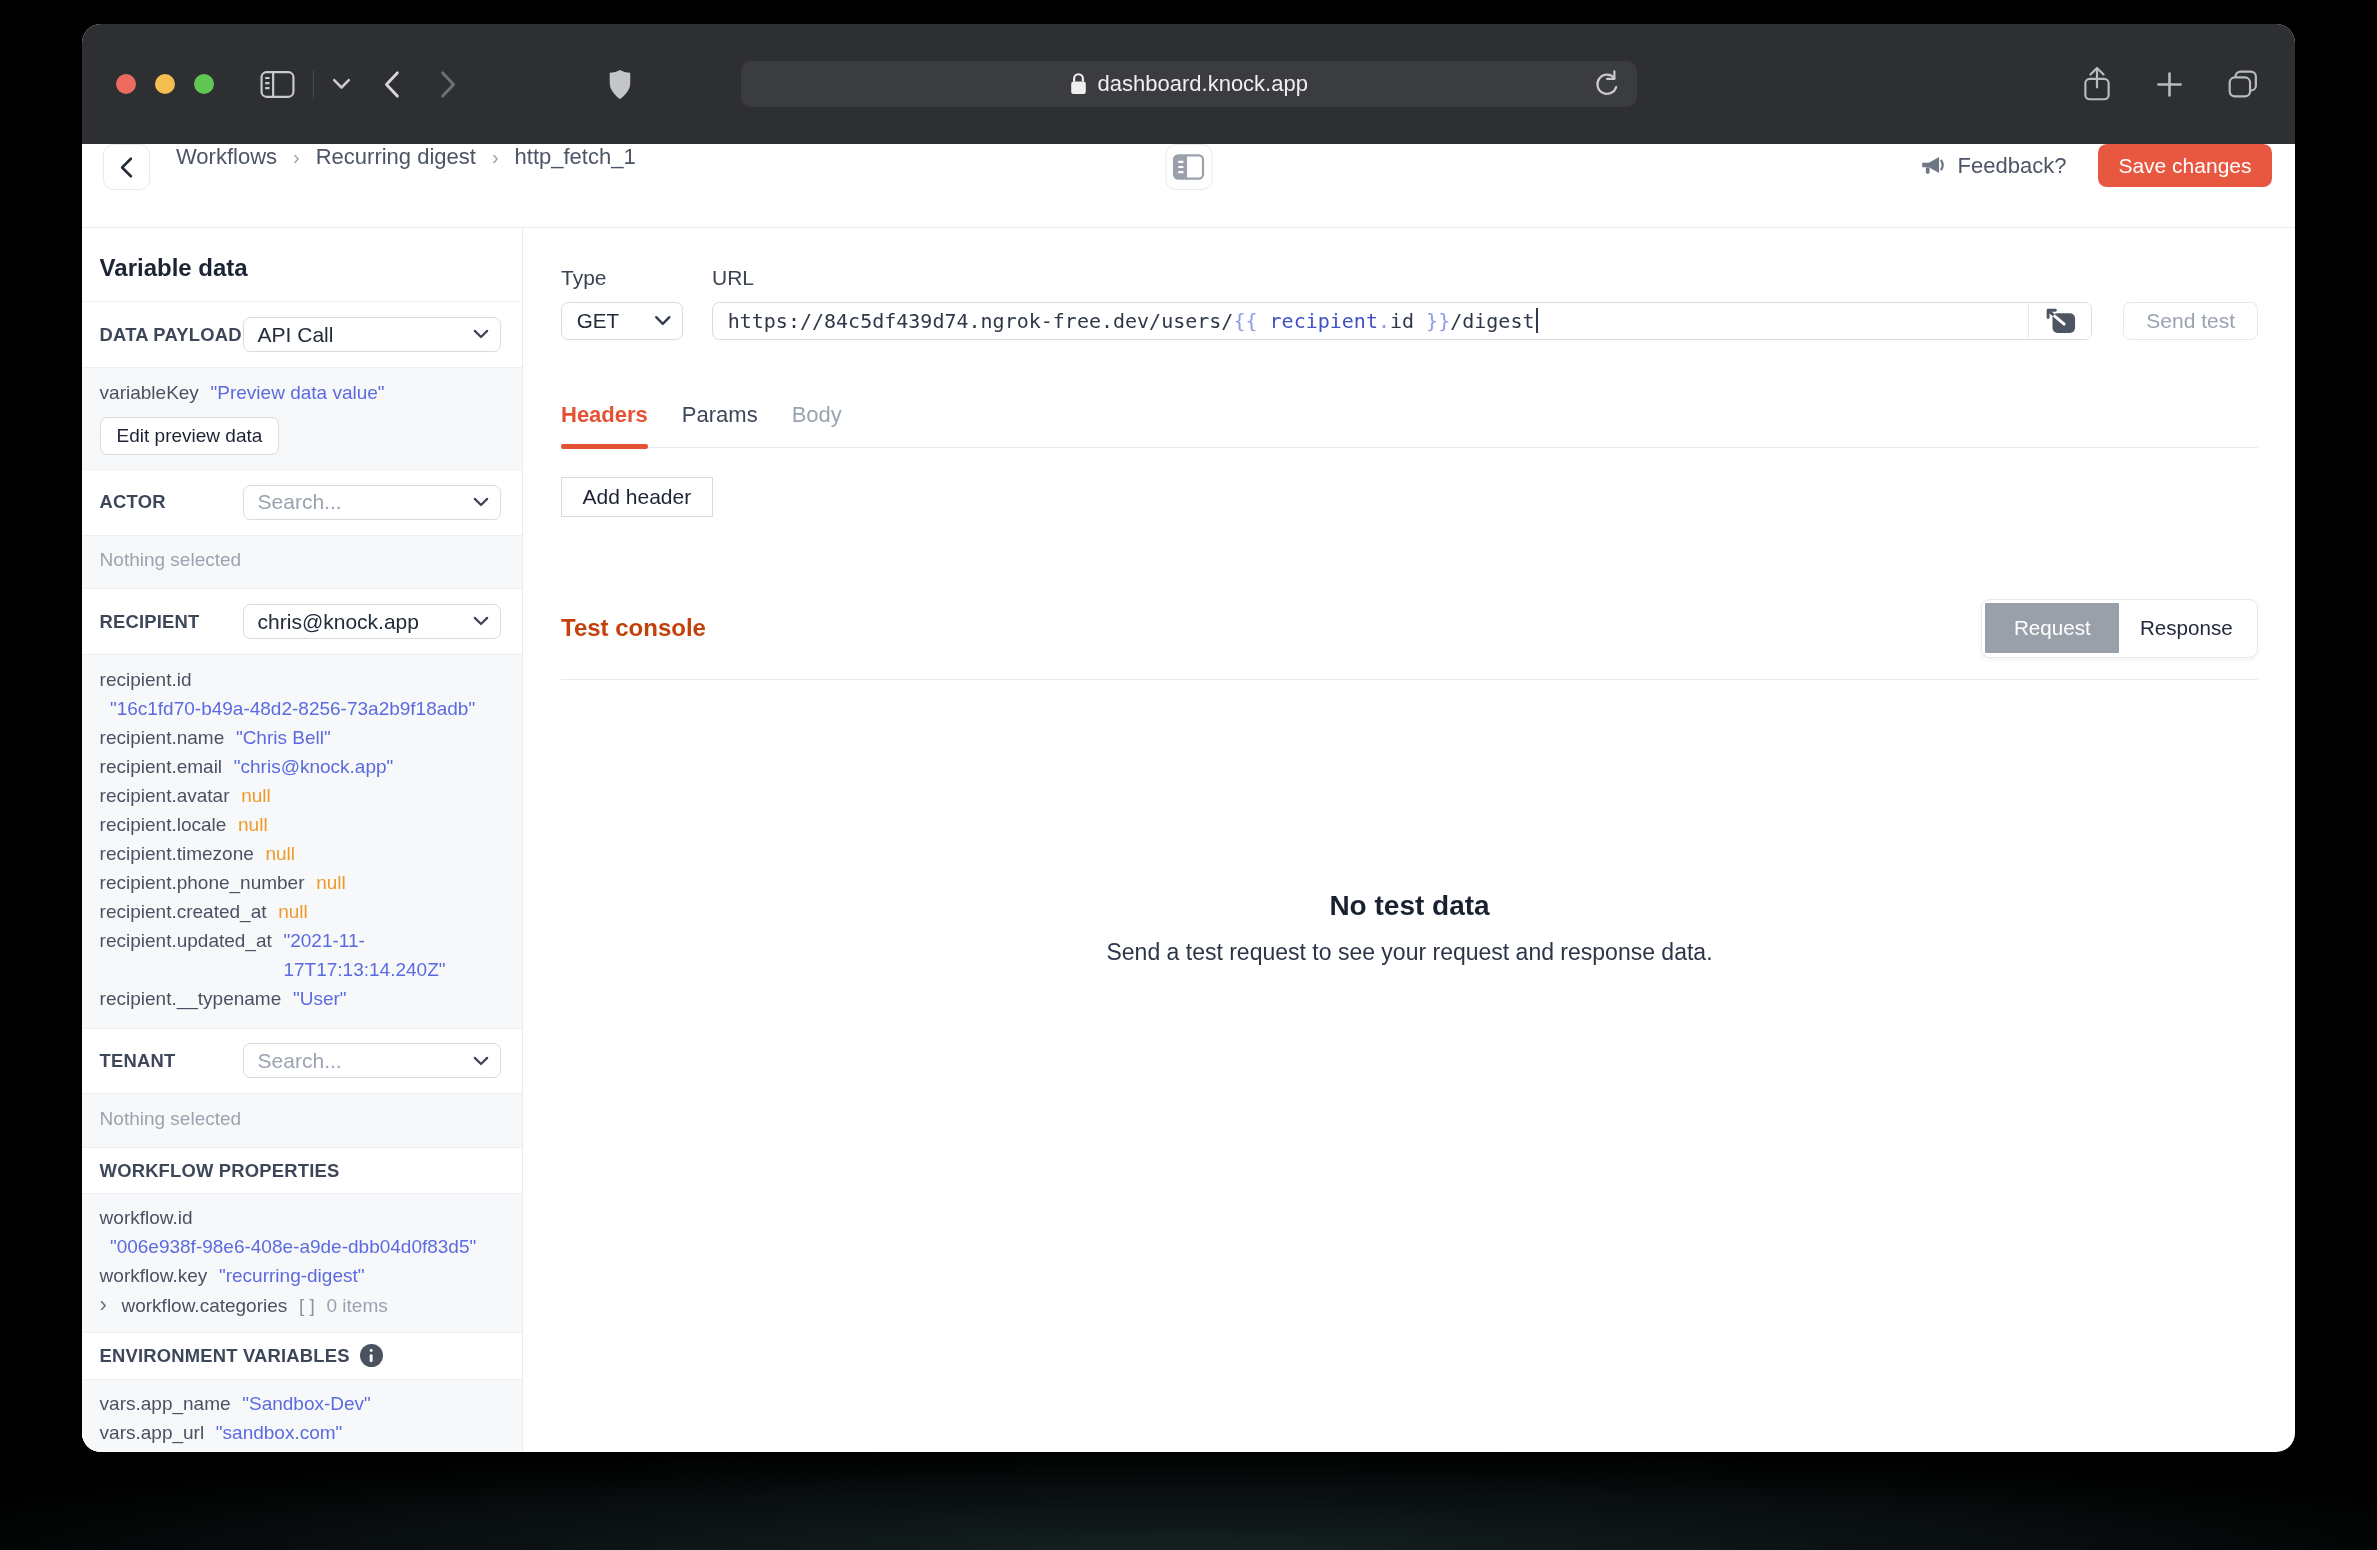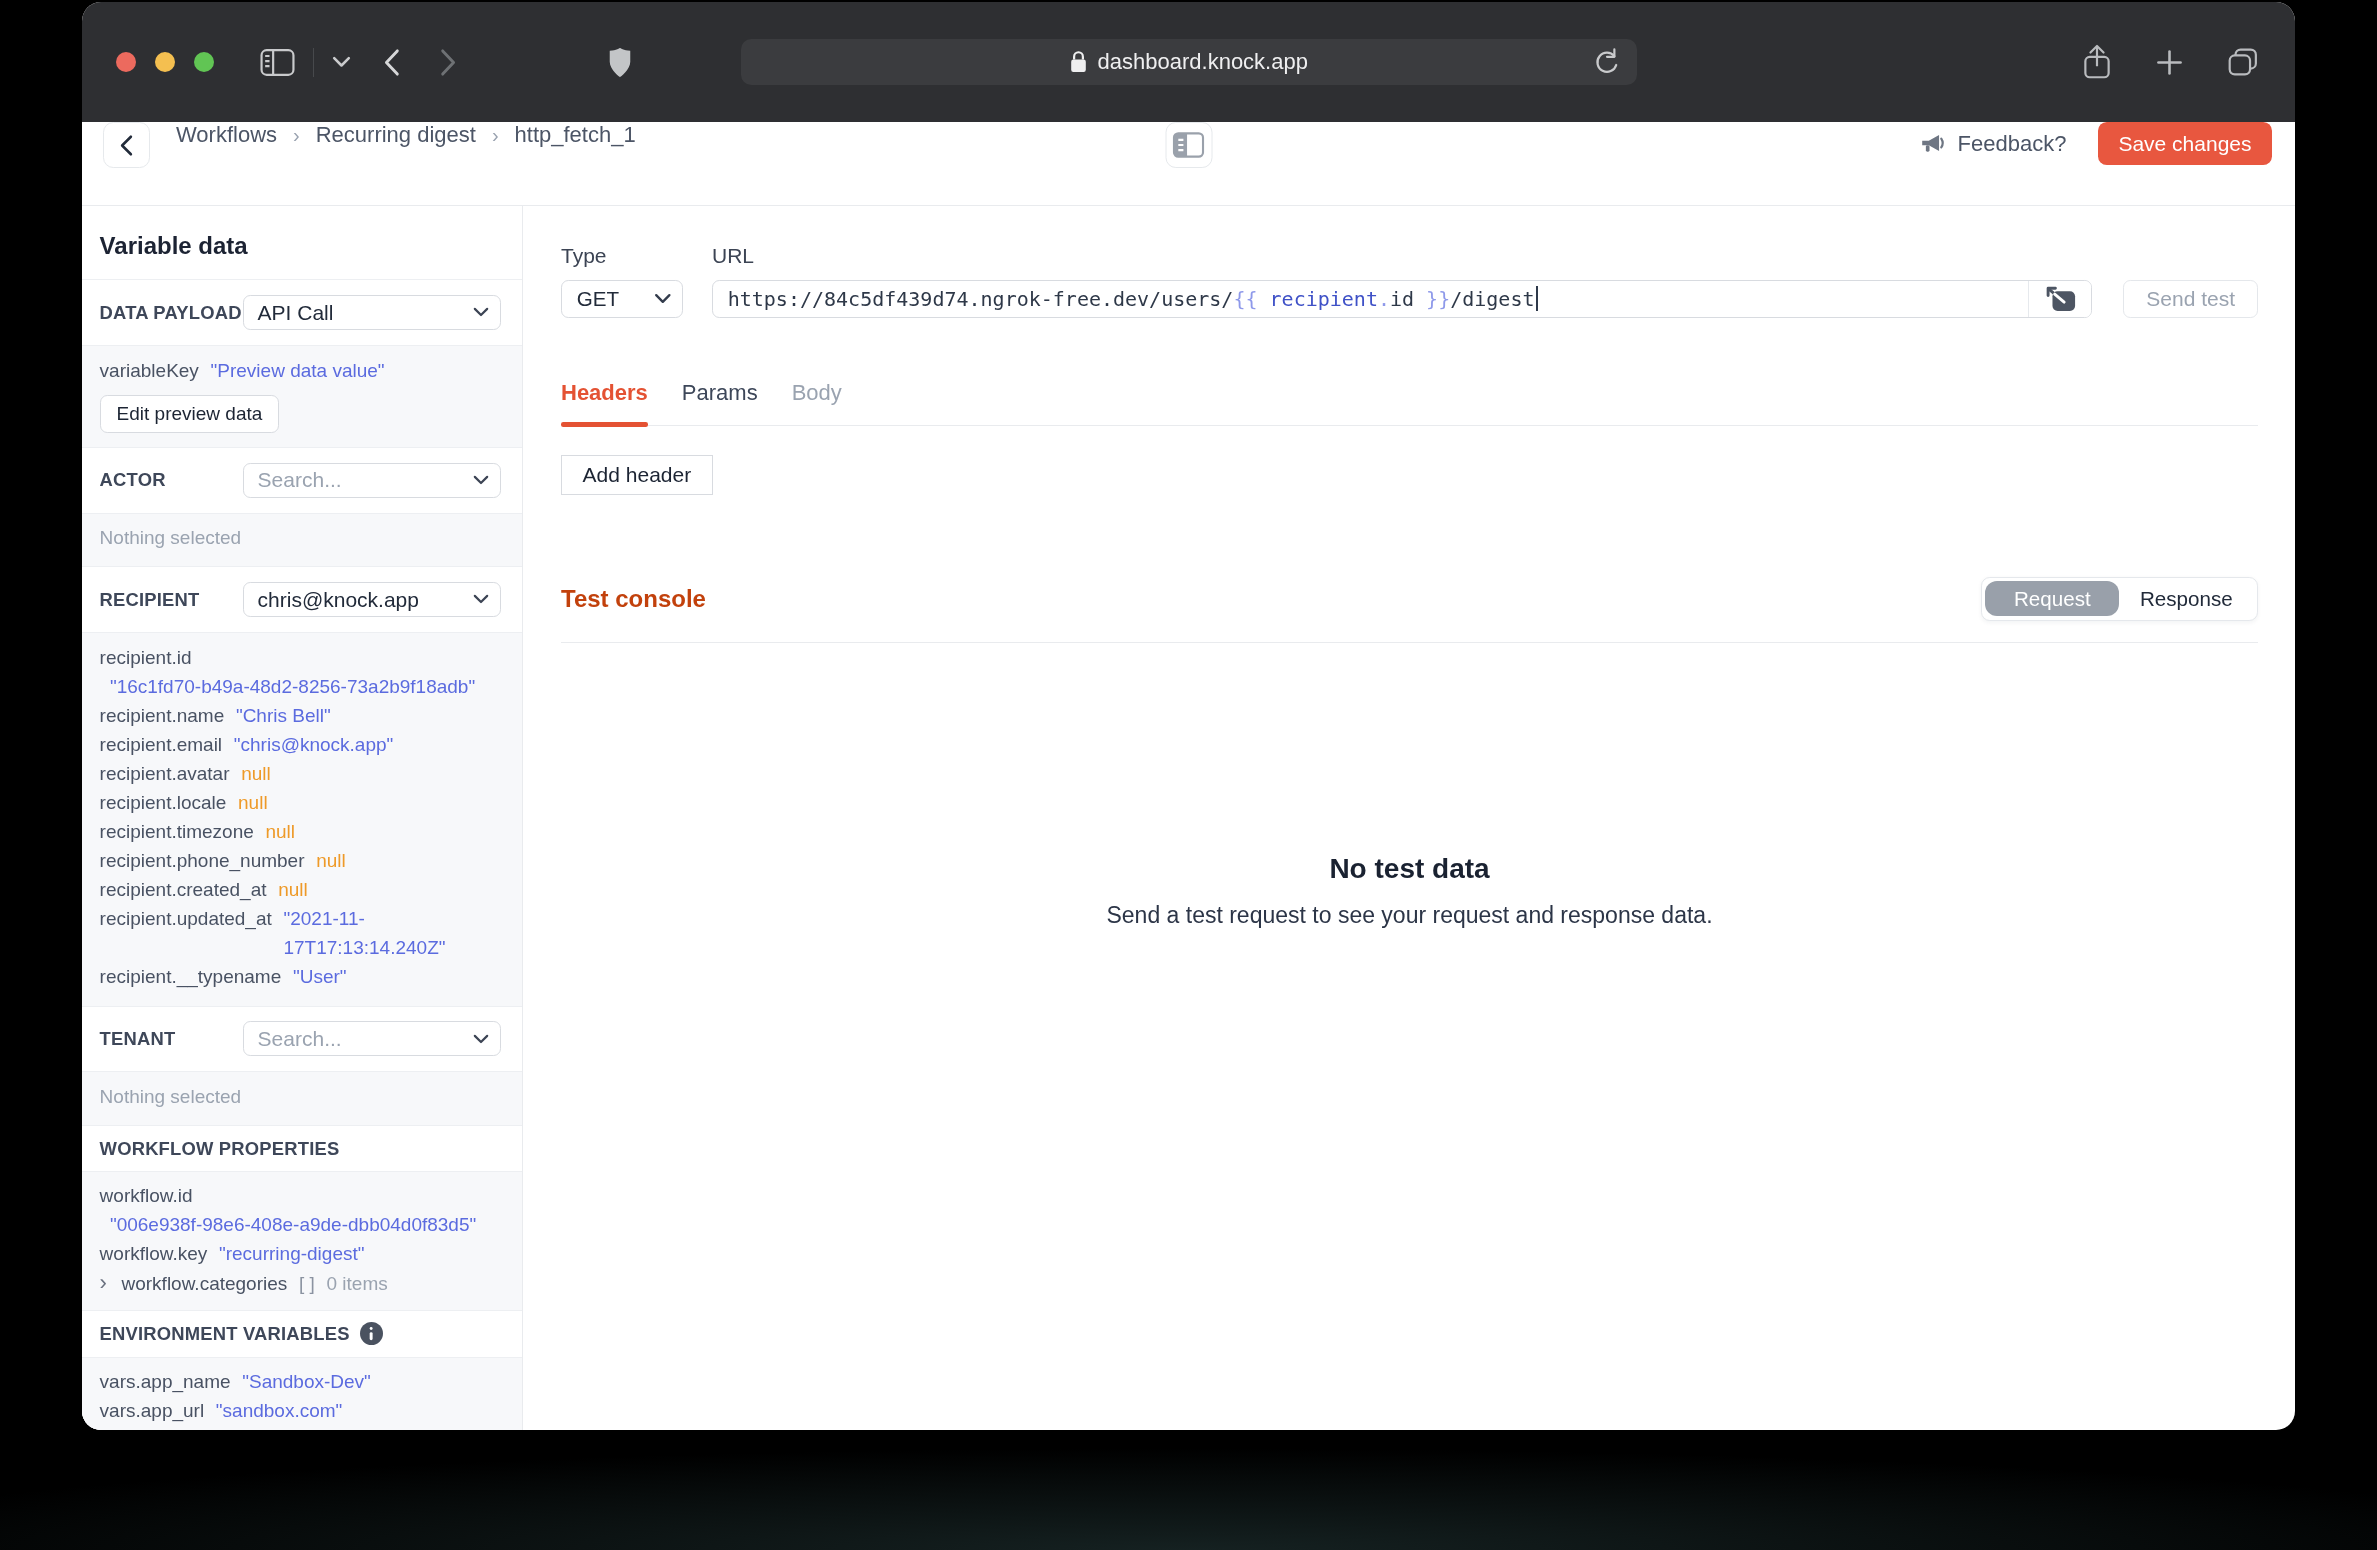--- a/index.html
+++ b/index.html
@@ -8,21 +8,21 @@
     background:#000;
     font-family:"Liberation Sans", sans-serif;
     position:relative; overflow:hidden;
   }
   body::after{
     content:""; position:absolute; left:0; right:0; bottom:0; height:117px;
     background:radial-gradient(60% 103px at 50% 100%, rgba(70,110,110,.30), rgba(0,0,0,0));
     pointer-events:none;
   }
   .window{
-    position:absolute; left:82px; top:2px; width:2213px; height:1428px;
+    position:absolute; left:82px; top:24px; width:2213px; height:1428px;
     border-radius:19px; overflow:hidden; background:#fff;
     box-shadow:0 29px 88px rgba(0,0,0,.85);
     display:flex; flex-direction:column;
   }
   
   .titlebar{ flex:0 0 120px; background:#2e2f32; position:relative;
     display:flex; align-items:center; color:#c9cacc; }
   .traffic{ display:flex; gap:19px; margin-left:34px; }
   .dot{ width:20px; height:20px; border-radius:50%; }
   .dot.red{ background:#ec6a5e; } .dot.yellow{ background:#f4bf50; } .dot.green{ background:#61c554; }
@@ -110,22 +110,22 @@
   .tab.plain{ color:#3d4759; font-weight:500; }
   .tab.muted{ color:#9aa3b0; font-weight:500; }
   .add-header-btn{ margin-top:29px; align-self:flex-start; height:40px; padding:0 20.6px;
     background:#fff; border:1.5px solid #d8dbe0; border-radius:0; font-size:21px;
     color:#1c2433; font-weight:500; font-family:inherit; }
   .console-head{ margin-top:82px; display:flex; align-items:center; justify-content:space-between;
     padding-bottom:20.6px; border-bottom:1.5px solid #e9ebee; }
   .console-title{ font-size:24px; font-weight:700; color:#c2410c; }
   .seg{ display:flex; border:1.5px solid #e5e8ec; border-radius:8.8px; padding:3.7px; background:#fff;
     box-shadow:0 1.5px 4.4px rgba(20,30,50,.05); }
-  .seg-btn{ width:134px; height:35px; display:flex; align-items:center; justify-content:center;
-    font-size:20.6px; color:#222b3a; border-radius:12px; }
+  .seg-btn{ width:134px; height:50px; display:flex; align-items:center; justify-content:center;
+    font-size:20.6px; color:#222b3a; border-radius:1px; }
   .seg-btn.active{ background:#99a0aa; color:#fff; font-weight:500; }
   .empty{ margin-top:210px; text-align:center; }
   .empty-title{ font-size:28px; font-weight:700; color:#1a2231; }
   .empty-sub{ margin-top:17.6px; font-size:23px; color:#2c3547; }
   svg{ display:block; }
 </style>
 </head>
 <body>
 
 <div class="window">

